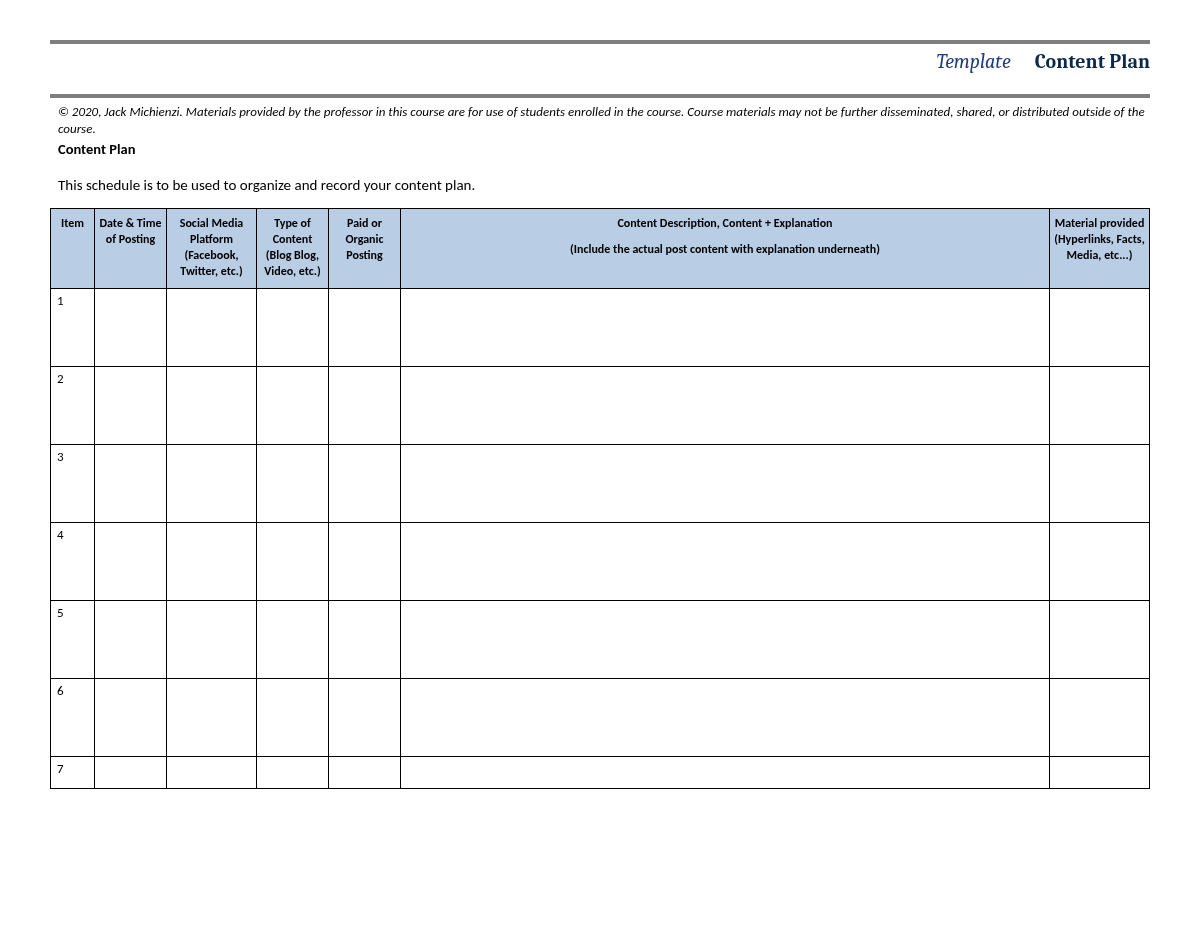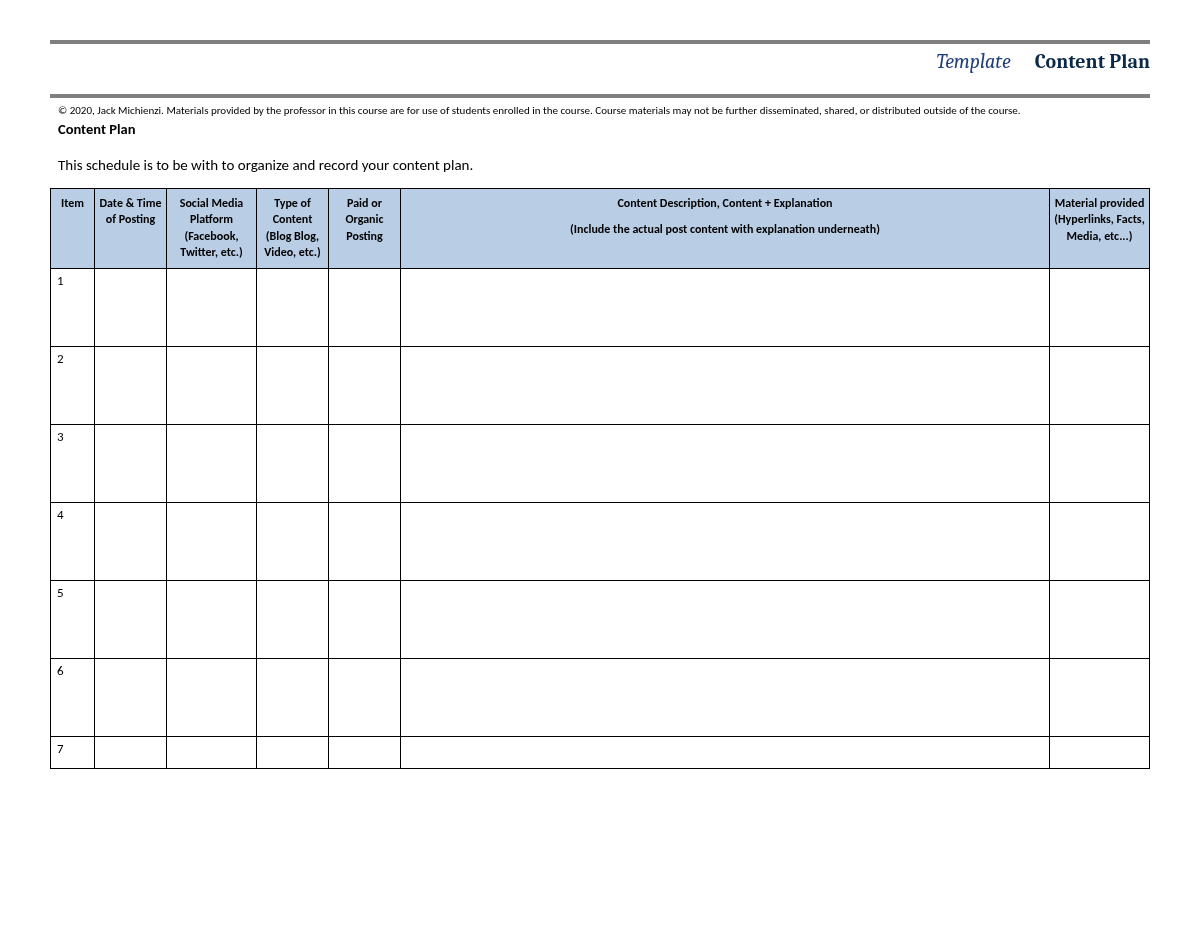--- a/index.html
+++ b/index.html
@@ -48,21 +48,22 @@
     font-size: 20px;
     color: #0b2a4a;
     font-family: Cambria, Georgia, serif;
   }
   .under-rule {
     height: 4px;
     background: #7f7f7f;
     margin-bottom: 4px;
   }
   .copyright {
-    font-size: 11px;
+    font-size: 13px;
+    font-style: italic;
     color: #000;
     line-height: 1.3;
     padding: 2px 0 0 8px;
   }
   .section-title {
     font-weight: bold;
     font-size: 14.5px;
     padding: 0 0 0 8px;
     margin-top: 2px;
   }
@@ -123,21 +124,21 @@
     <div class="header-template">Template</div>
     <div class="header-divider"></div>
     <div class="header-title">Content Plan</div>
   </div>
 
   <div class="under-rule"></div>
 
   <div class="copyright">© 2020, Jack Michienzi.  Materials provided by the professor in this course are for use of students enrolled in the course.  Course materials may not be further disseminated, shared, or distributed outside of the course.</div>
   <div class="section-title">Content Plan</div>
 
-  <div class="intro">This schedule is to be with to organize and record your content plan.</div>
+  <div class="intro">This schedule is to be used to organize and record your content plan.</div>
 
   <table class="plan">
     <colgroup>
       <col class="col-item">
       <col class="col-date">
       <col class="col-plat">
       <col class="col-type">
       <col class="col-paid">
       <col class="col-desc">
       <col class="col-mat">

